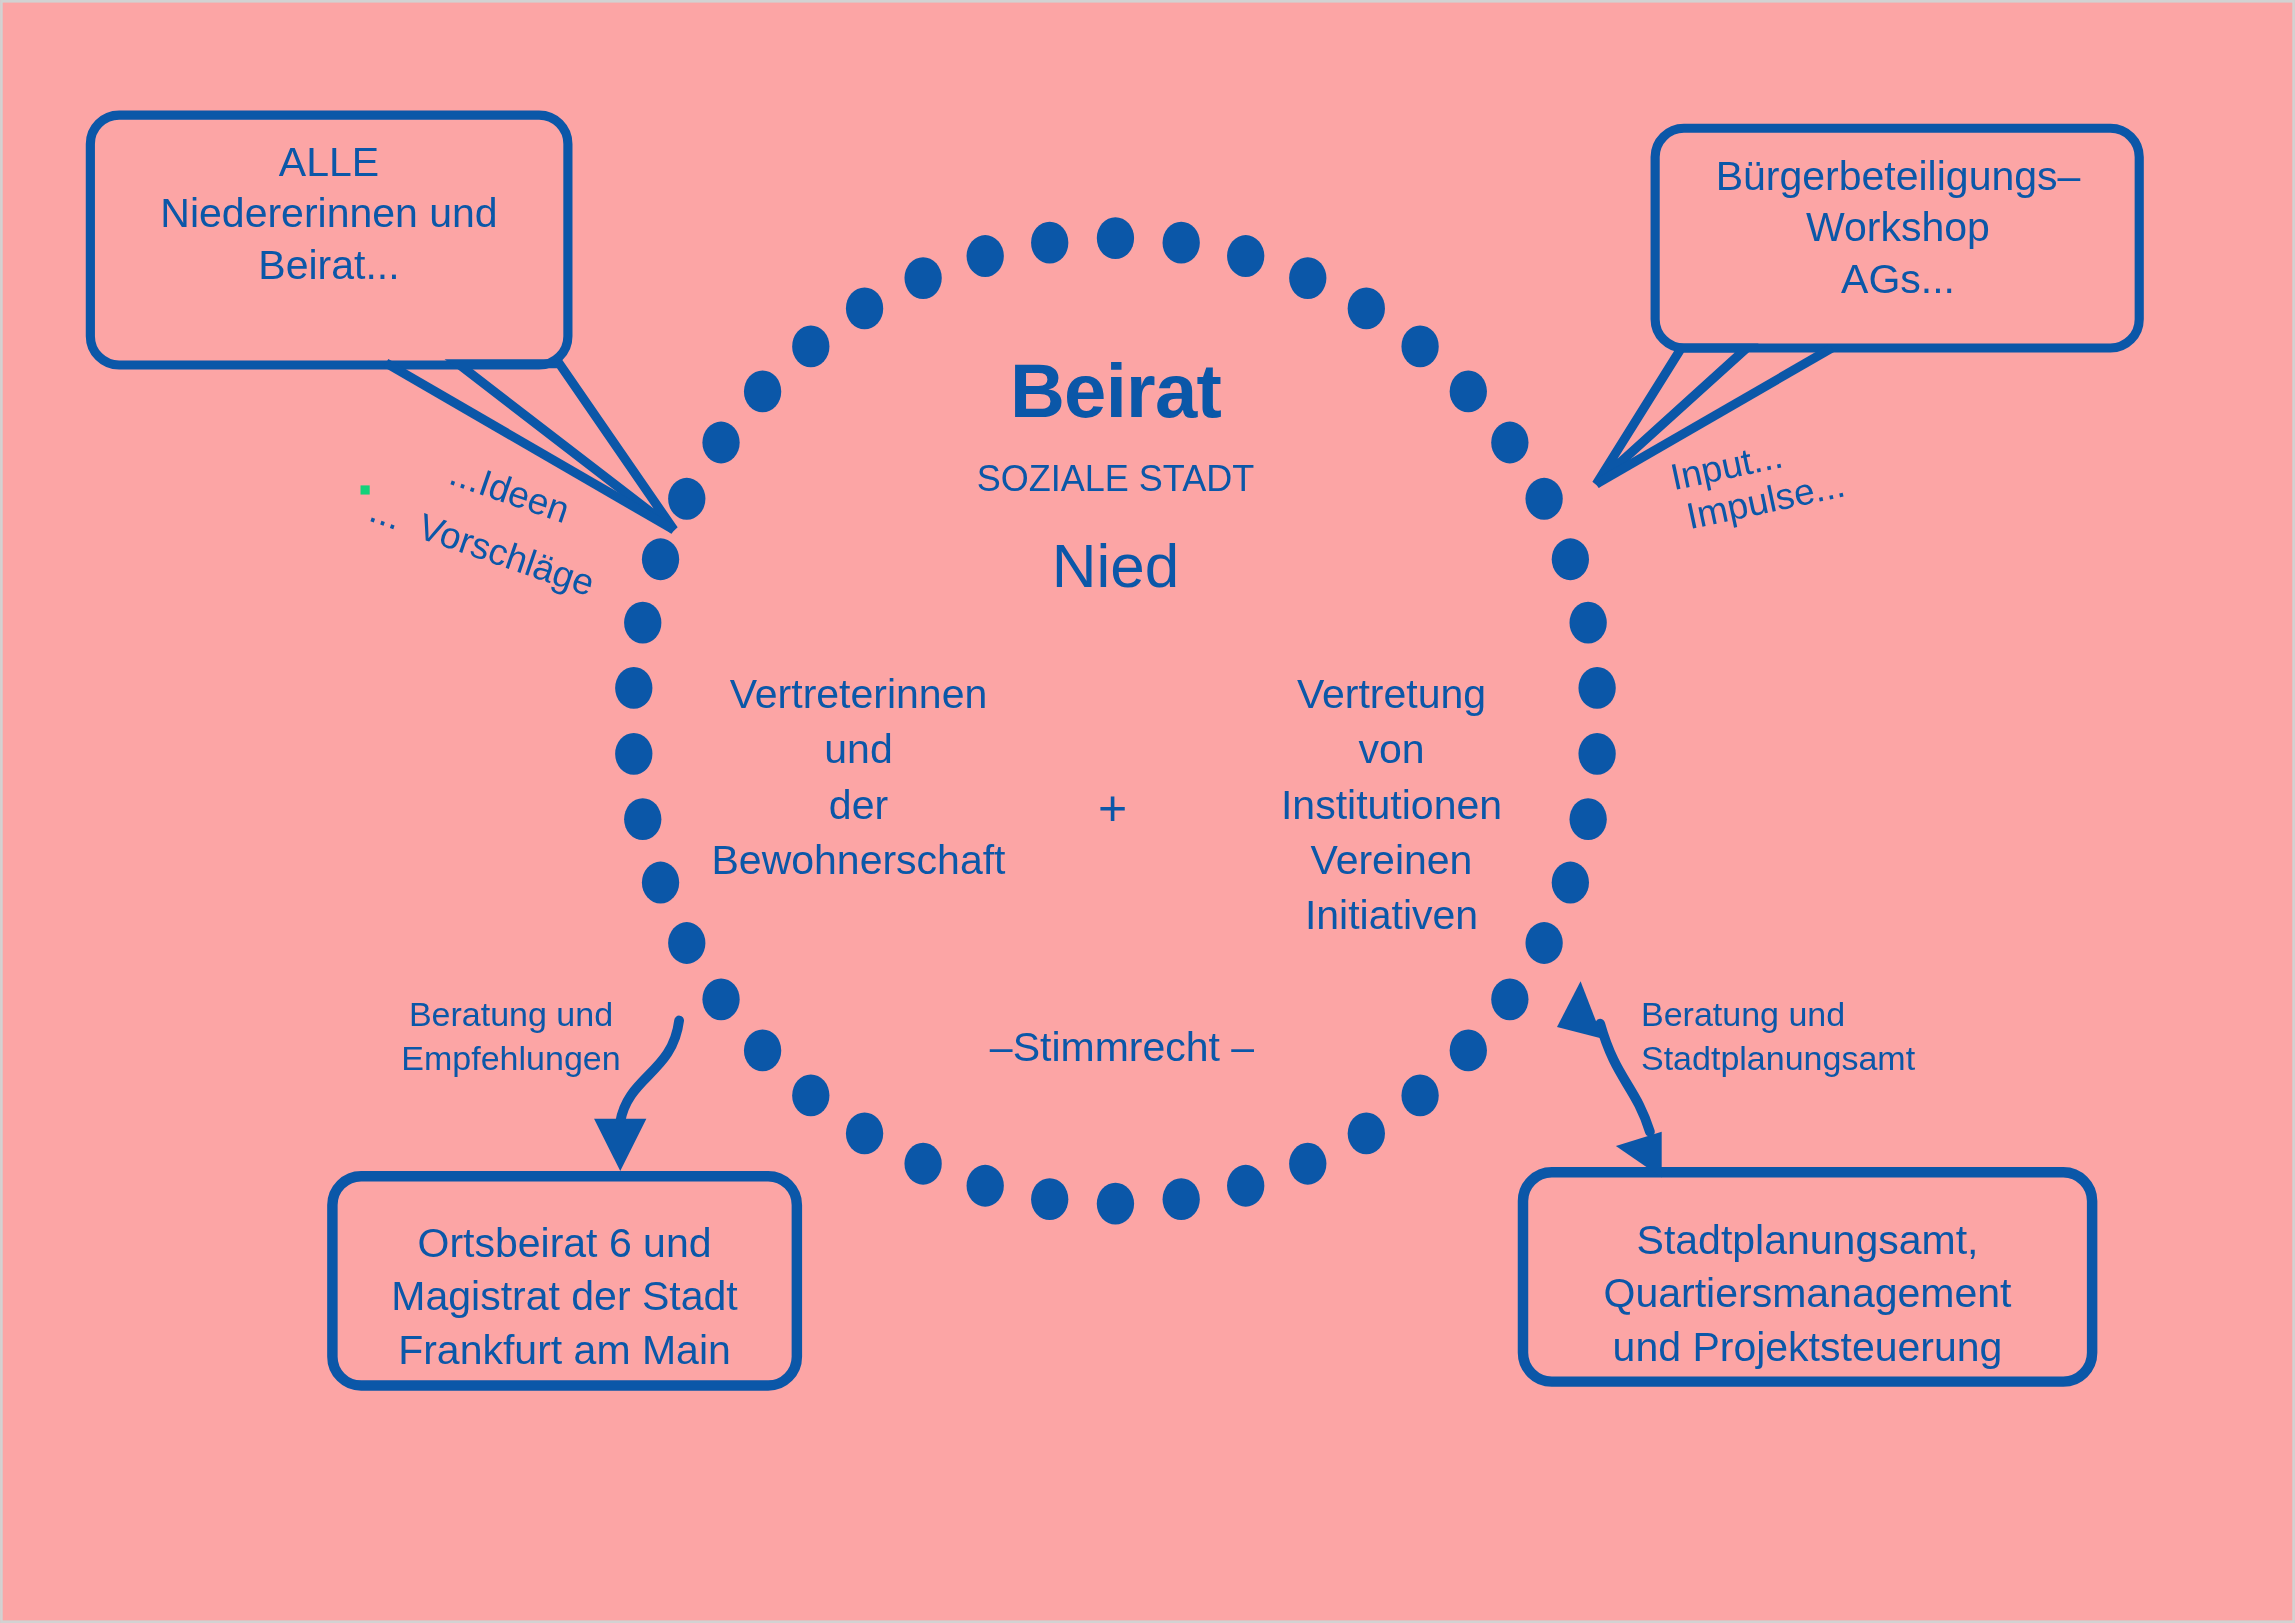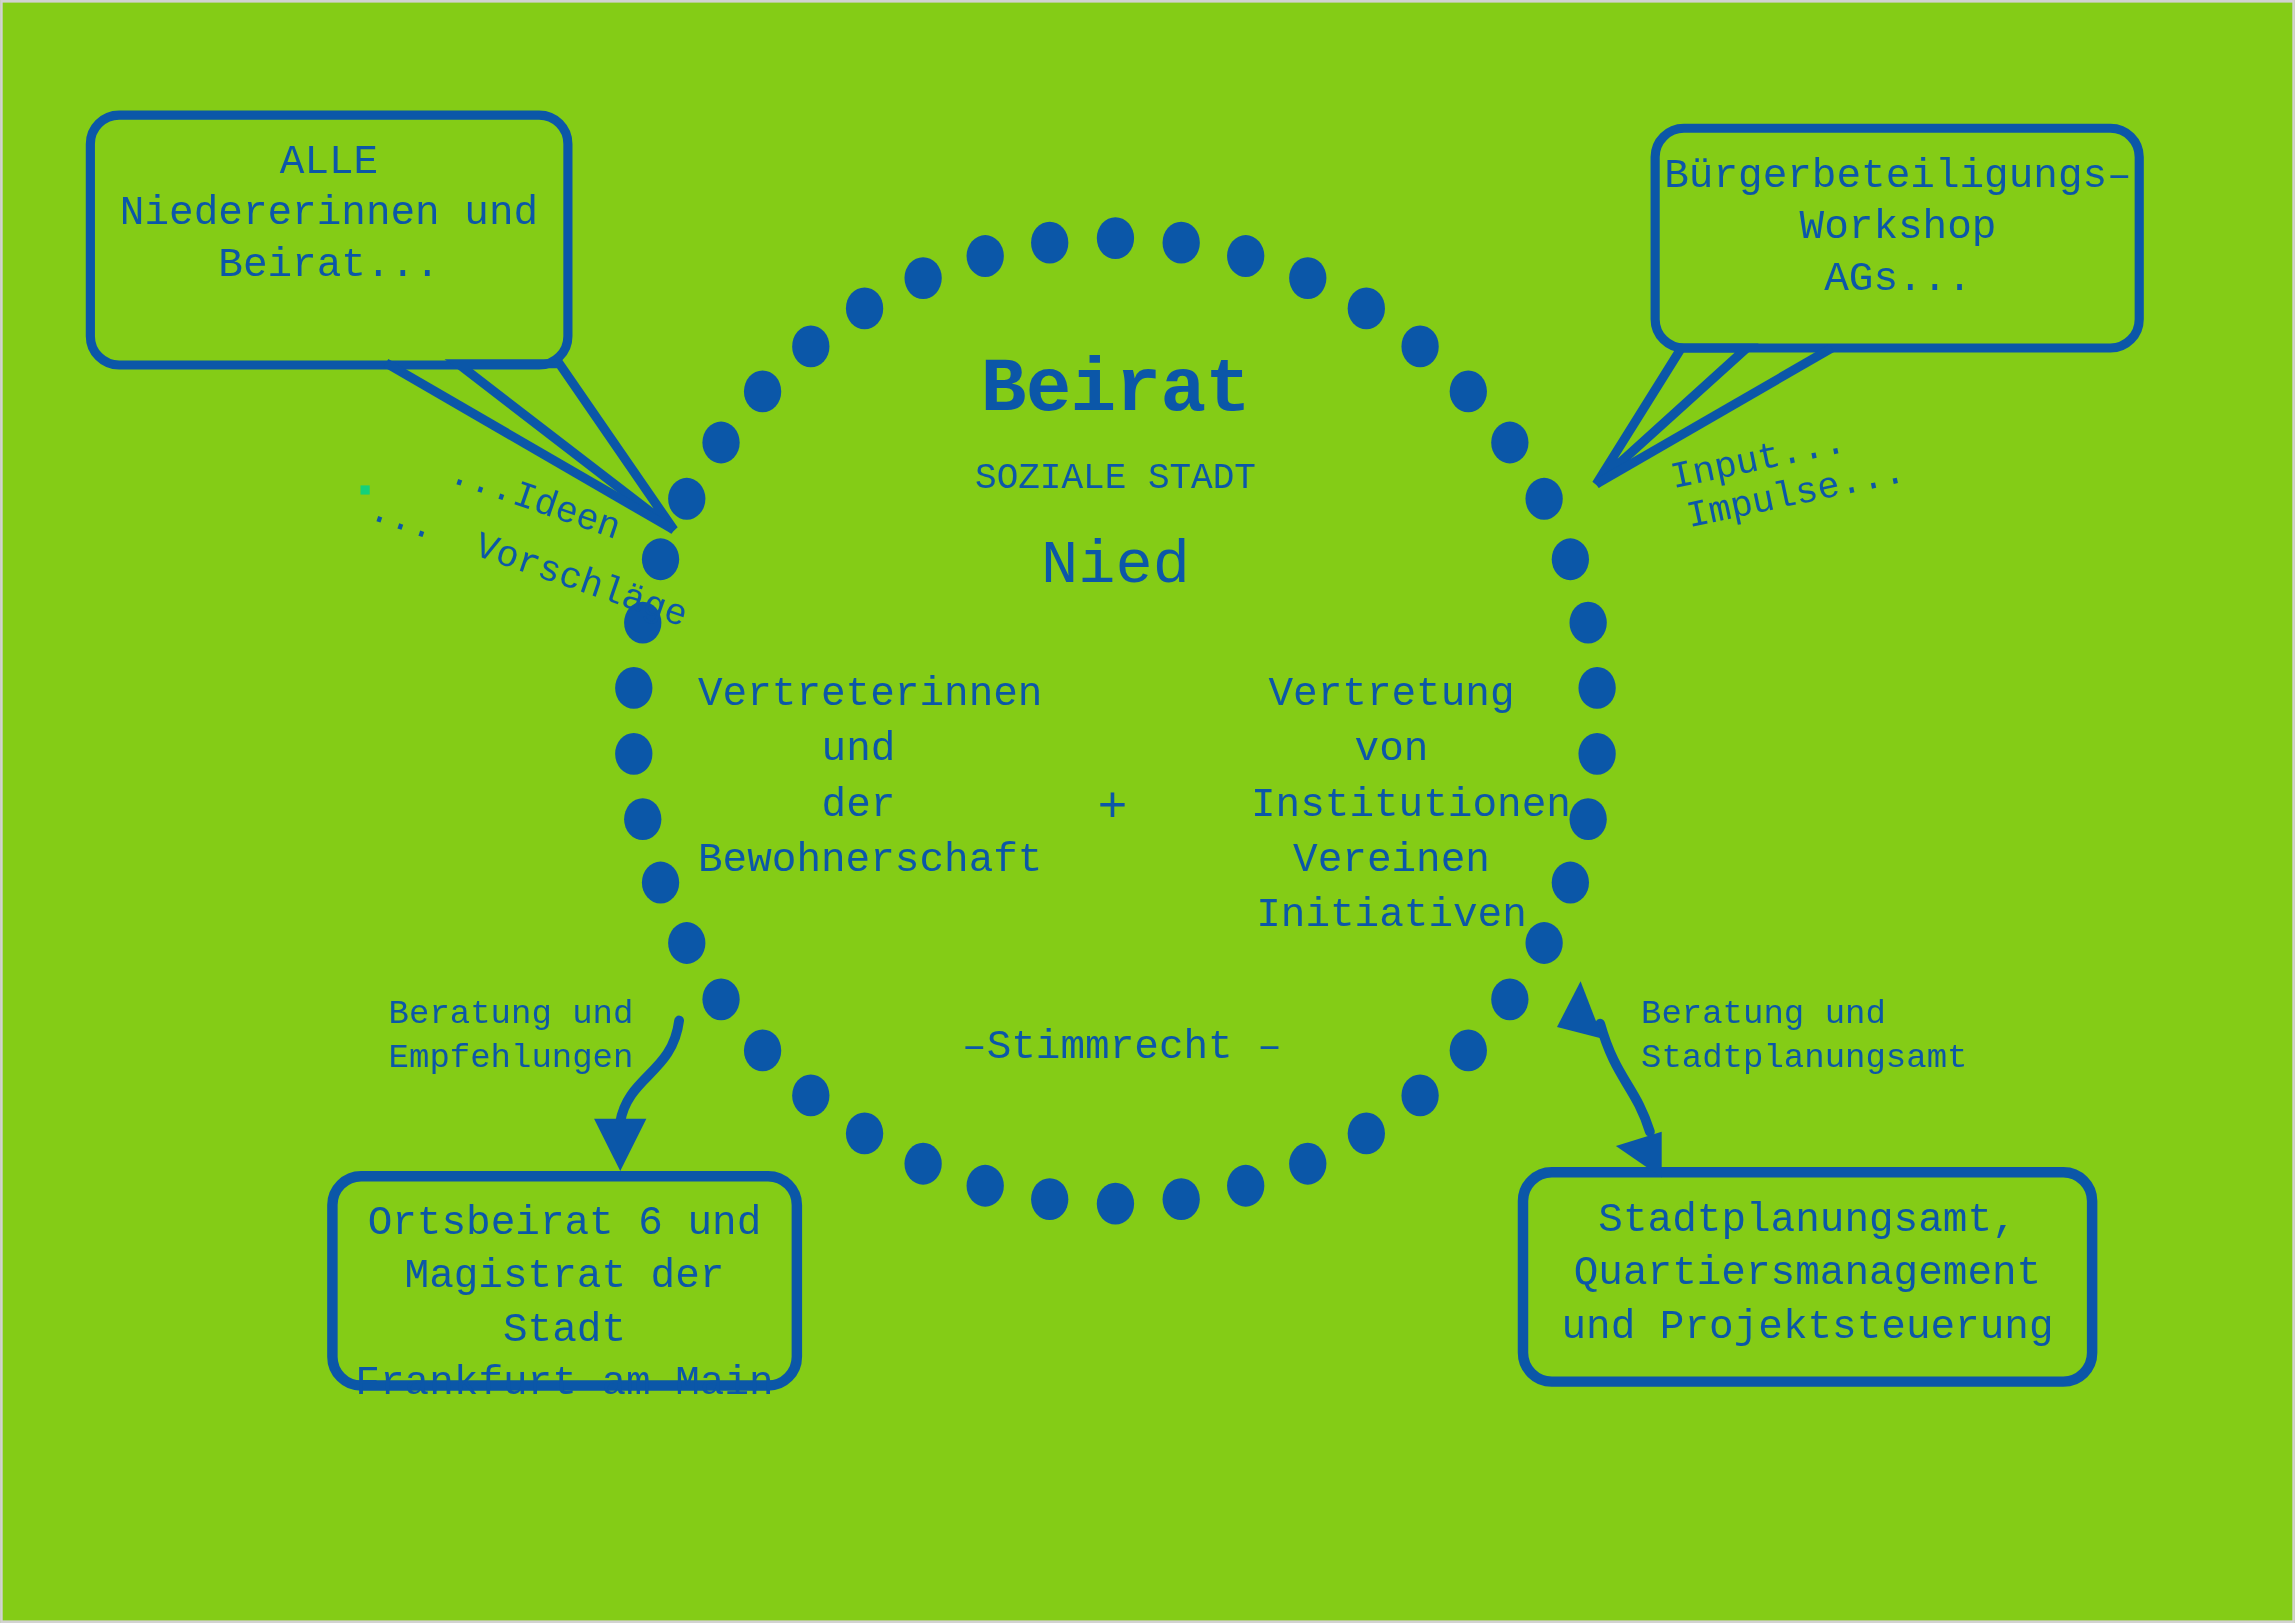--- a/index.html
+++ b/index.html
@@ -4,23 +4,23 @@
 <style>
   html, body {
     margin: 0;
     padding: 0;
     background: #d8d8d8;
   }
   #stage {
     position: relative;
     width: 2295px;
     height: 1623px;
-    background: #84cc16;
+    background: #fca5a5;
     overflow: hidden;
-    font-family: Liberation Mono, monospace;
+    font-family: Liberation Sans, sans-serif;
     color: #0b57a8;
   }
   #vector-layer {
     position: absolute;
     left: 0; top: 0;
     width: 2295px;
     height: 1623px;
   }
 
   
@@ -92,20 +92,21 @@
     font-size: 34px;
     line-height: 1.28;
   }
 
   
   .box-text {
     position: absolute;
     text-align: center;
     font-size: 41px;
     line-height: 1.3;
+    margin-top: 20px;
   }
 </style>
 </head>
 <body>
 
 <div id="stage">
 
   <svg id="vector-layer" viewBox="0 0 3508 2481">
 
     <rect x="2" y="2" width="3504" height="2477" fill="none" stroke="#d2d2d2" stroke-width="4"></rect>

